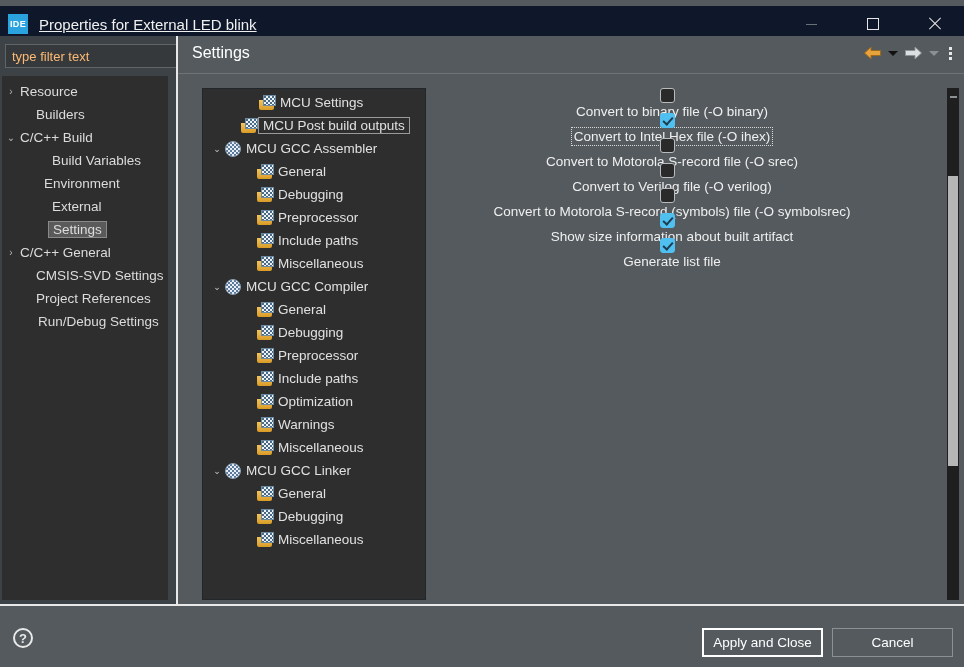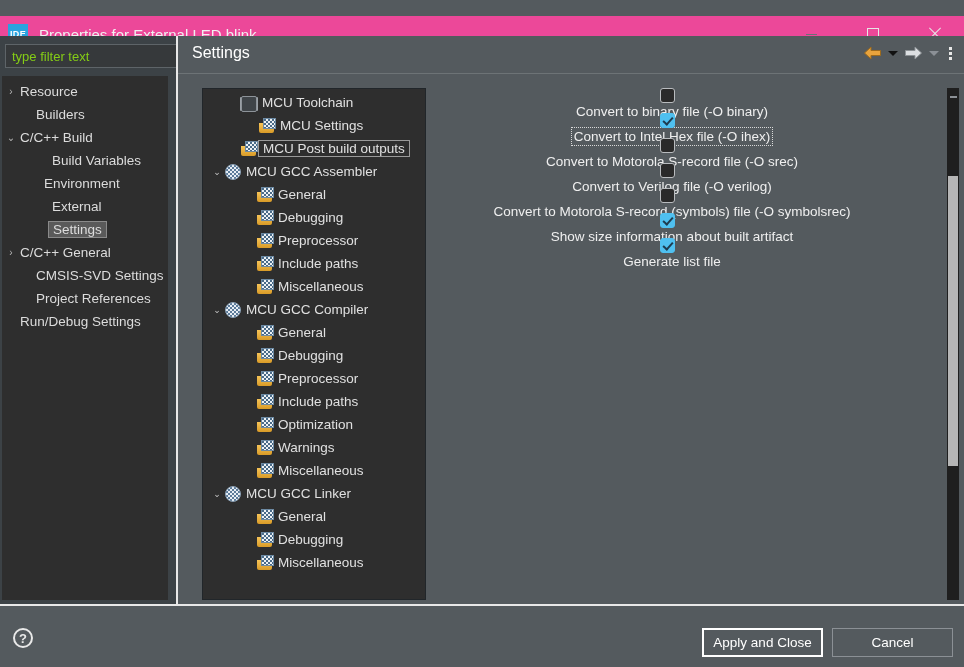--- a/index.html
+++ b/index.html
@@ -10,23 +10,23 @@
     background: #545a5e;
   }
   #app {
     position: relative;
     width: 964px; height: 667px;
     background: #545a5e;
   }
 
   
   .titlebar {
-    position: absolute; left: 0; top: 16px;
+    position: absolute; left: 0; top: 6px;
     width: 964px; height: 36px;
-    background: #ec4899;
+    background: #0f172a;
     display: flex; align-items: center;
   }
   .ide-icon {
     width: 20px; height: 20px; margin-left: 8px;
     background: #2aa3de;
     display: flex; align-items: center; justify-content: center;
     font-size: 9px; font-weight: bold; color: #ffffff;
     letter-spacing: 0.3px;
   }
   .title-text {
@@ -66,21 +66,21 @@
     width: 176px; height: 568px;
     background: #3c4246;
   }
   .filter-box {
     position: absolute; left: 5px; top: 8px;
     width: 184px; height: 24px;
     background: #36393b;
     border: 1px solid #5e6468;
     display: flex; align-items: center;
     padding-left: 6px;
-    color: #84cc16;
+    color: #fdba74;
     font-size: 13px;
   }
   .nav-tree {
     position: absolute; left: 2px; top: 40px;
     width: 166px; height: 524px;
     background: #2e2e2e;
     padding-top: 4px;
     overflow: hidden;
   }
   .nav-item {
@@ -361,21 +361,21 @@
           <span class="nav-label-wrap">C/C++ General</span>
         </div>
         <div class="nav-item" style="padding-left: 16px;">
           <span class="nav-arrow"></span>
           <span class="nav-label-wrap">CMSIS-SVD Settings</span>
         </div>
         <div class="nav-item" style="padding-left: 16px;">
           <span class="nav-arrow"></span>
           <span class="nav-label-wrap">Project References</span>
         </div>
-        <div class="nav-item" style="padding-left: 0;">
+        <div class="nav-item" style="padding-left: 18px;">
           <span class="nav-arrow"></span>
           <span class="nav-label-wrap">Run/Debug Settings</span>
         </div>
       </div>
     <div class="lp-scroll-h"></div>
   </div>
 
   <div class="splitter"></div>
 
   <div class="rightpanel">
@@ -397,25 +397,20 @@
         <span class="kebab">
           <i></i>
             <i></i>
             <i></i>
         </span>
       </div>
       <div class="hdr-rule"></div>
     </div>
 
     <div class="inner-tree" id="inner-tree">
-        <div class="tnode" style="padding-left: 22px;">
-          <span class="tarrow"></span>
-          <span class="ic ic-chip"></span>
-          <span class="tlabel">MCU Toolchain</span>
-        </div>
         <div class="tnode" style="padding-left: 40px;">
           <span class="tarrow"></span>
           <span class="ic ic-folder"></span>
           <span class="tlabel">MCU Settings</span>
         </div>
         <div class="tnode focused" style="padding-left: 22px;">
           <span class="tarrow"></span>
           <span class="ic ic-folder"></span>
           <span class="tlabel">MCU Post build outputs</span>
         </div>

